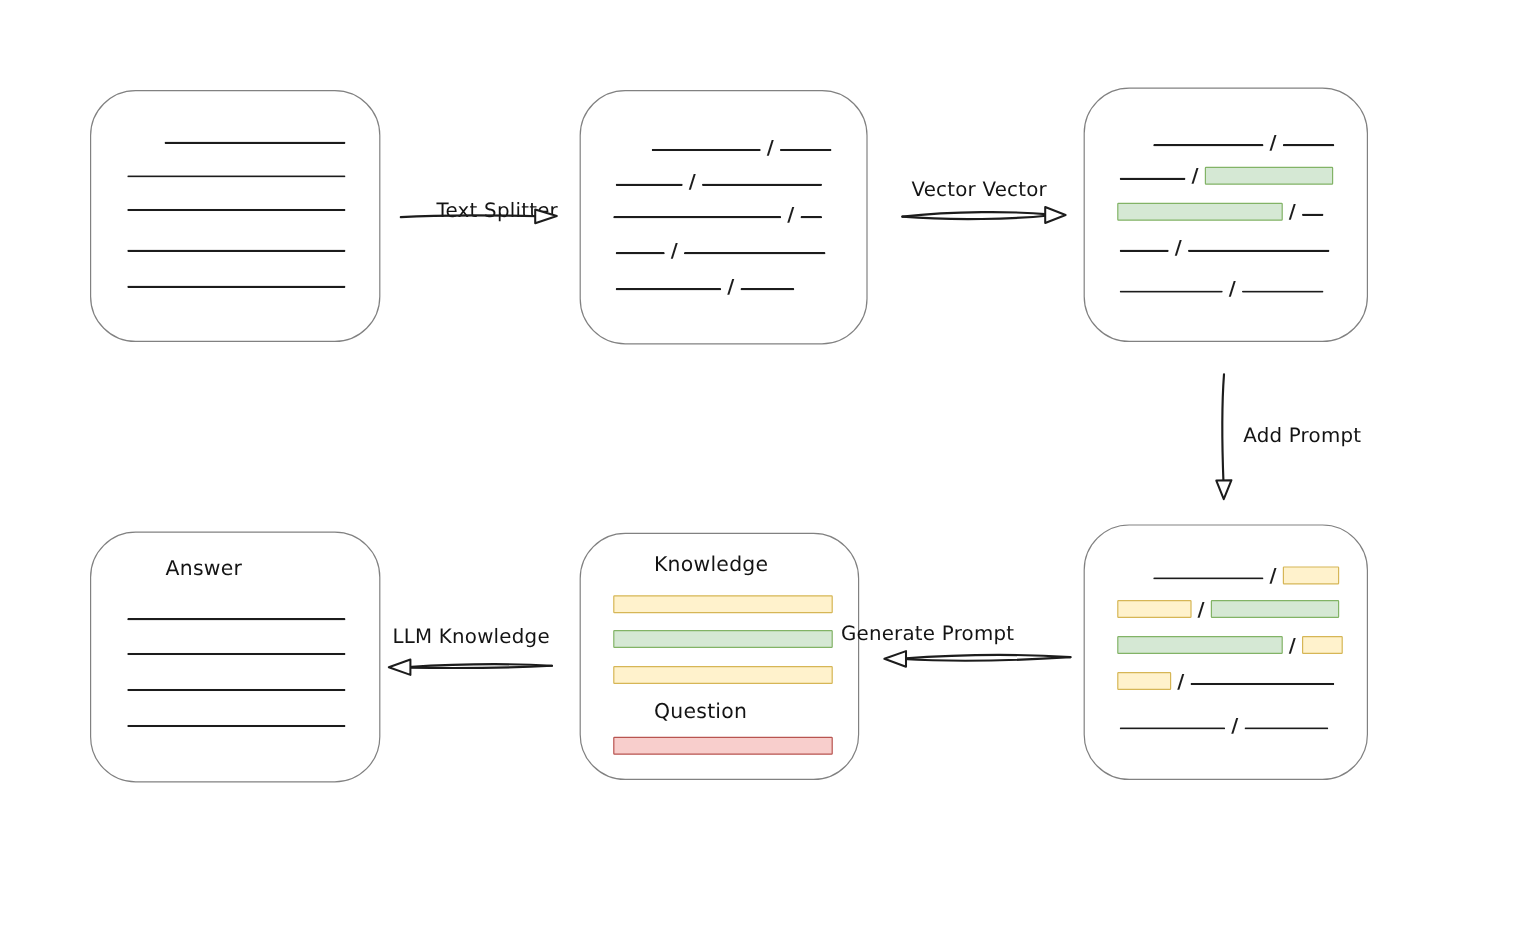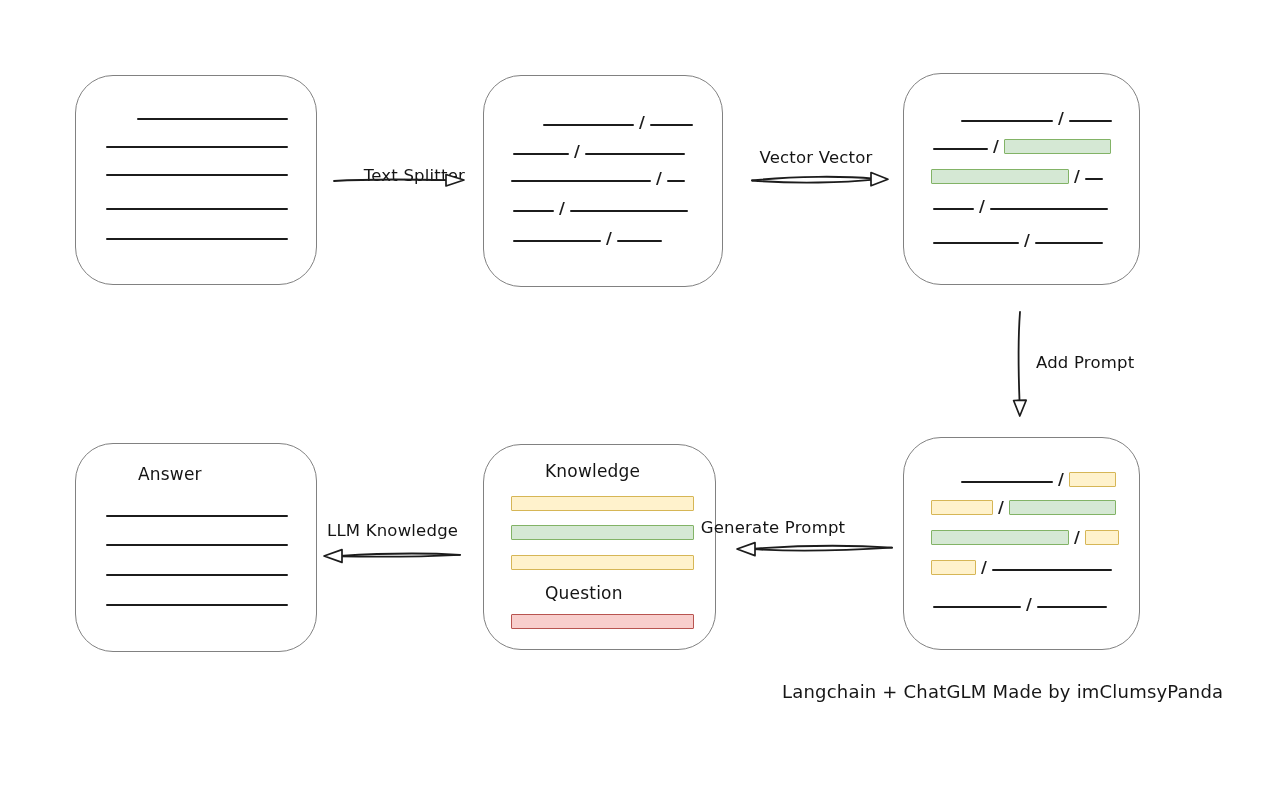--- a/index.html
+++ b/index.html
@@ -190,21 +190,20 @@
         </div>
       </div>
   </div>
 
   <div class="arrow-label lbl-text-splitter">Text Splitter</div>
   <div class="arrow-label lbl-vector-search">Vector Vector</div>
   <div class="arrow-label lbl-add-context">Add Prompt</div>
   <div class="arrow-label lbl-generate-prompt">Generate Prompt</div>
   <div class="arrow-label lbl-llm-response">LLM Knowledge</div>
 
-  <div class="caption">Langchain + ChatGLM Made by imClumsyPanda</div>
 
   <svg class="overlay" width="1262" height="792" viewBox="0 0 1262 792">
     <g>
       <path class="shaft" d="M334,181 C375,178.5 420,179.5 449,180.2"></path>
       <path class="head" d="M446,174.5 L464,180 L446,186 Z"></path>
     </g>
     <g>
       <path class="shaft" d="M752,180.5 C795,175.8 845,176 874,178.6"></path>
       <path class="shaft" d="M752,180.5 C795,184 845,182.6 874,179.6"></path>
       <path class="head" d="M871,172.5 L888,179.2 L871,185.8 Z"></path>

